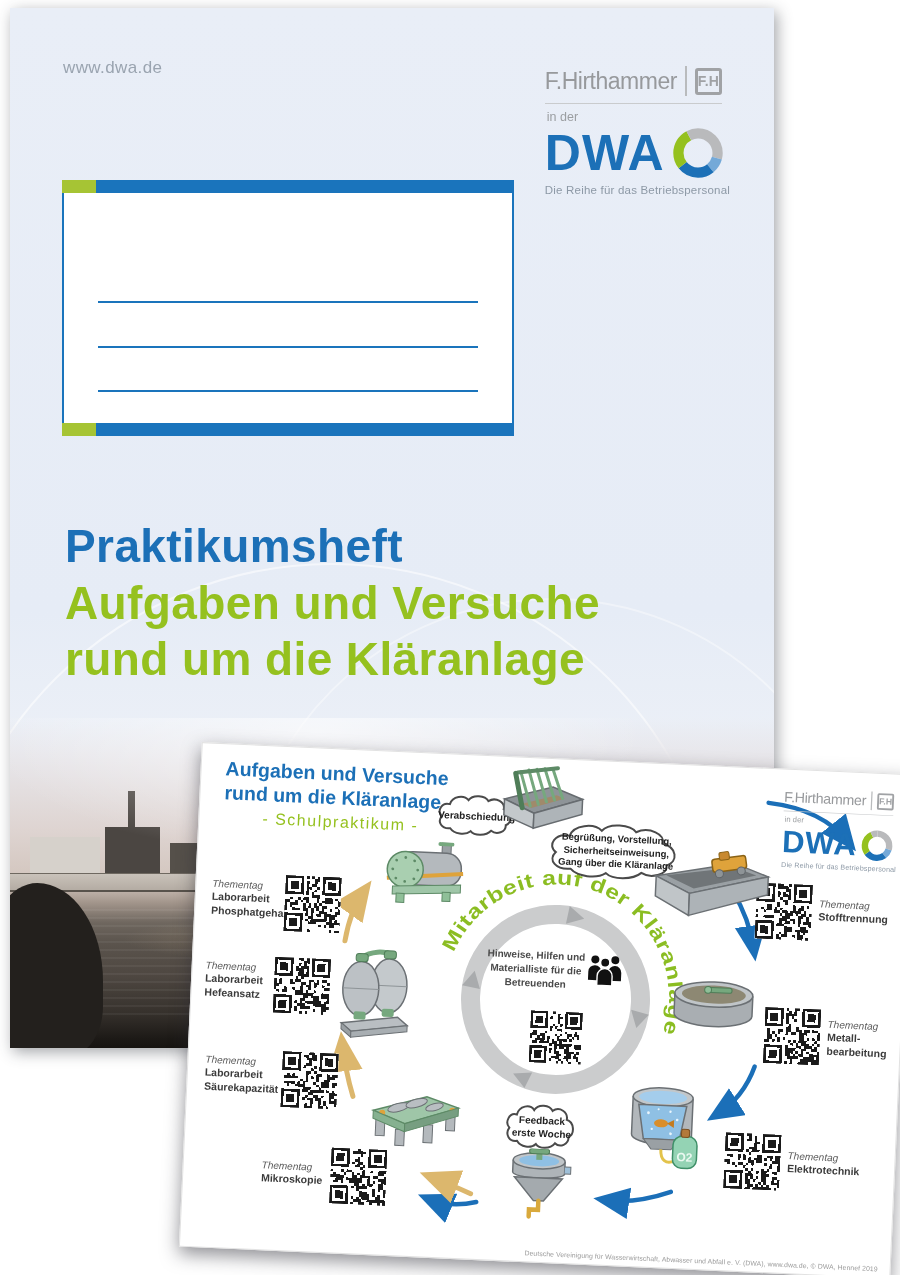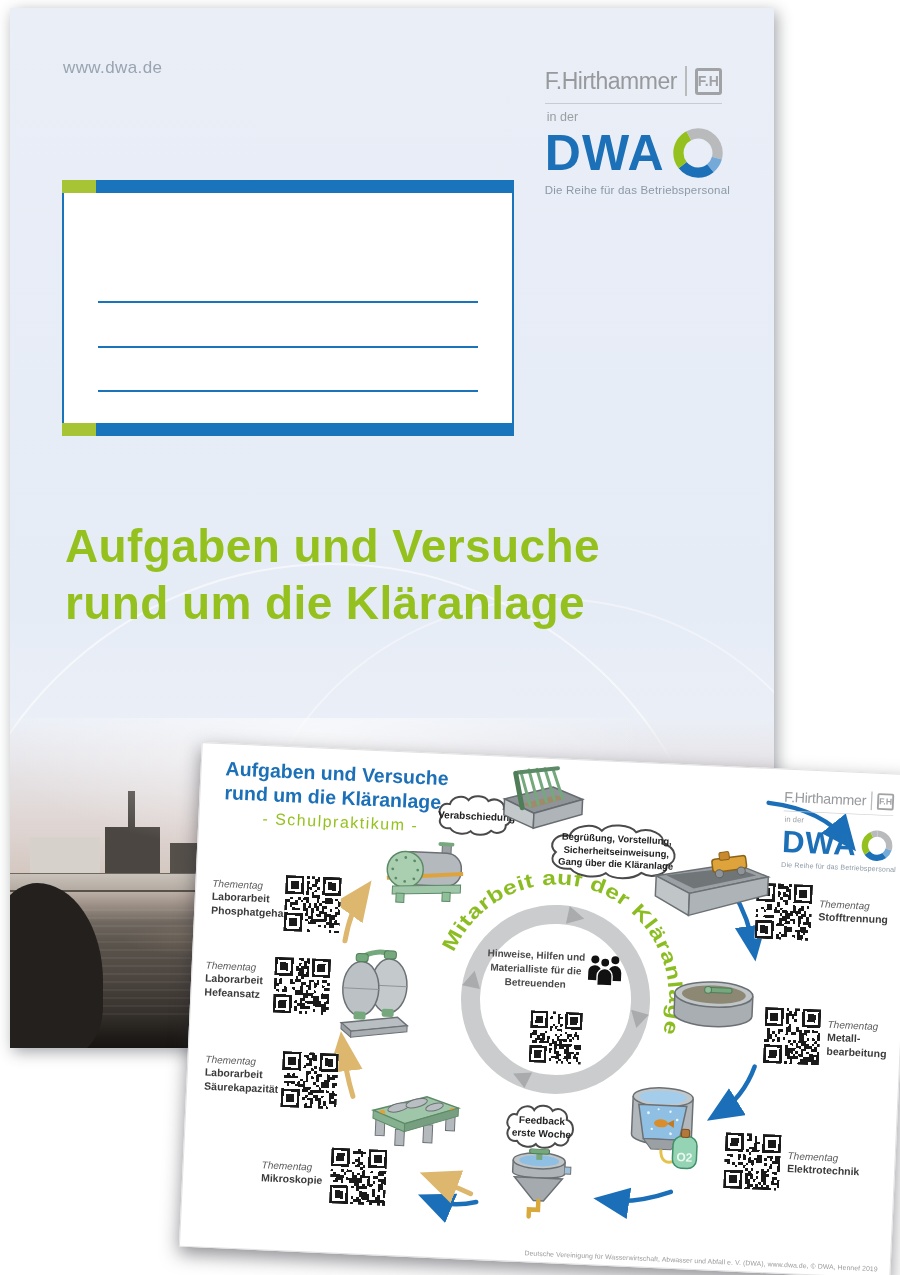--- a/index.html
+++ b/index.html
@@ -122,20 +122,21 @@
     <div class="nb-bar bottom">
         <span class="nb-green"></span>
         <span class="nb-blue"></span>
       </div>
   </div>
 
   <div class="arc arc1"></div>
   <div class="arc arc2"></div>
 
   <div class="titleblock">
+    <div class="cover-title">Praktikumsheft</div>
     <div class="cover-sub">Aufgaben und Versuche</div>
     <div class="cover-sub">rund um die Kläranlage</div>
   </div>
 
   <div class="photo">
     <div class="ph-layer ph-b" style="left:20px;top:36%;width:70px;height:12%;background:#d6d1cb;"></div>
     <div class="ph-layer ph-b" style="left:95px;top:33%;width:55px;height:15%;"></div>
     <div class="ph-layer ph-b" style="left:118px;top:22%;width:7px;height:14%;"></div>
     <div class="ph-layer ph-b" style="left:160px;top:38%;width:120px;height:10%;background:#55504a;"></div>
     <div class="ph-layer ph-b" style="left:300px;top:35%;width:80px;height:13%;"></div>

